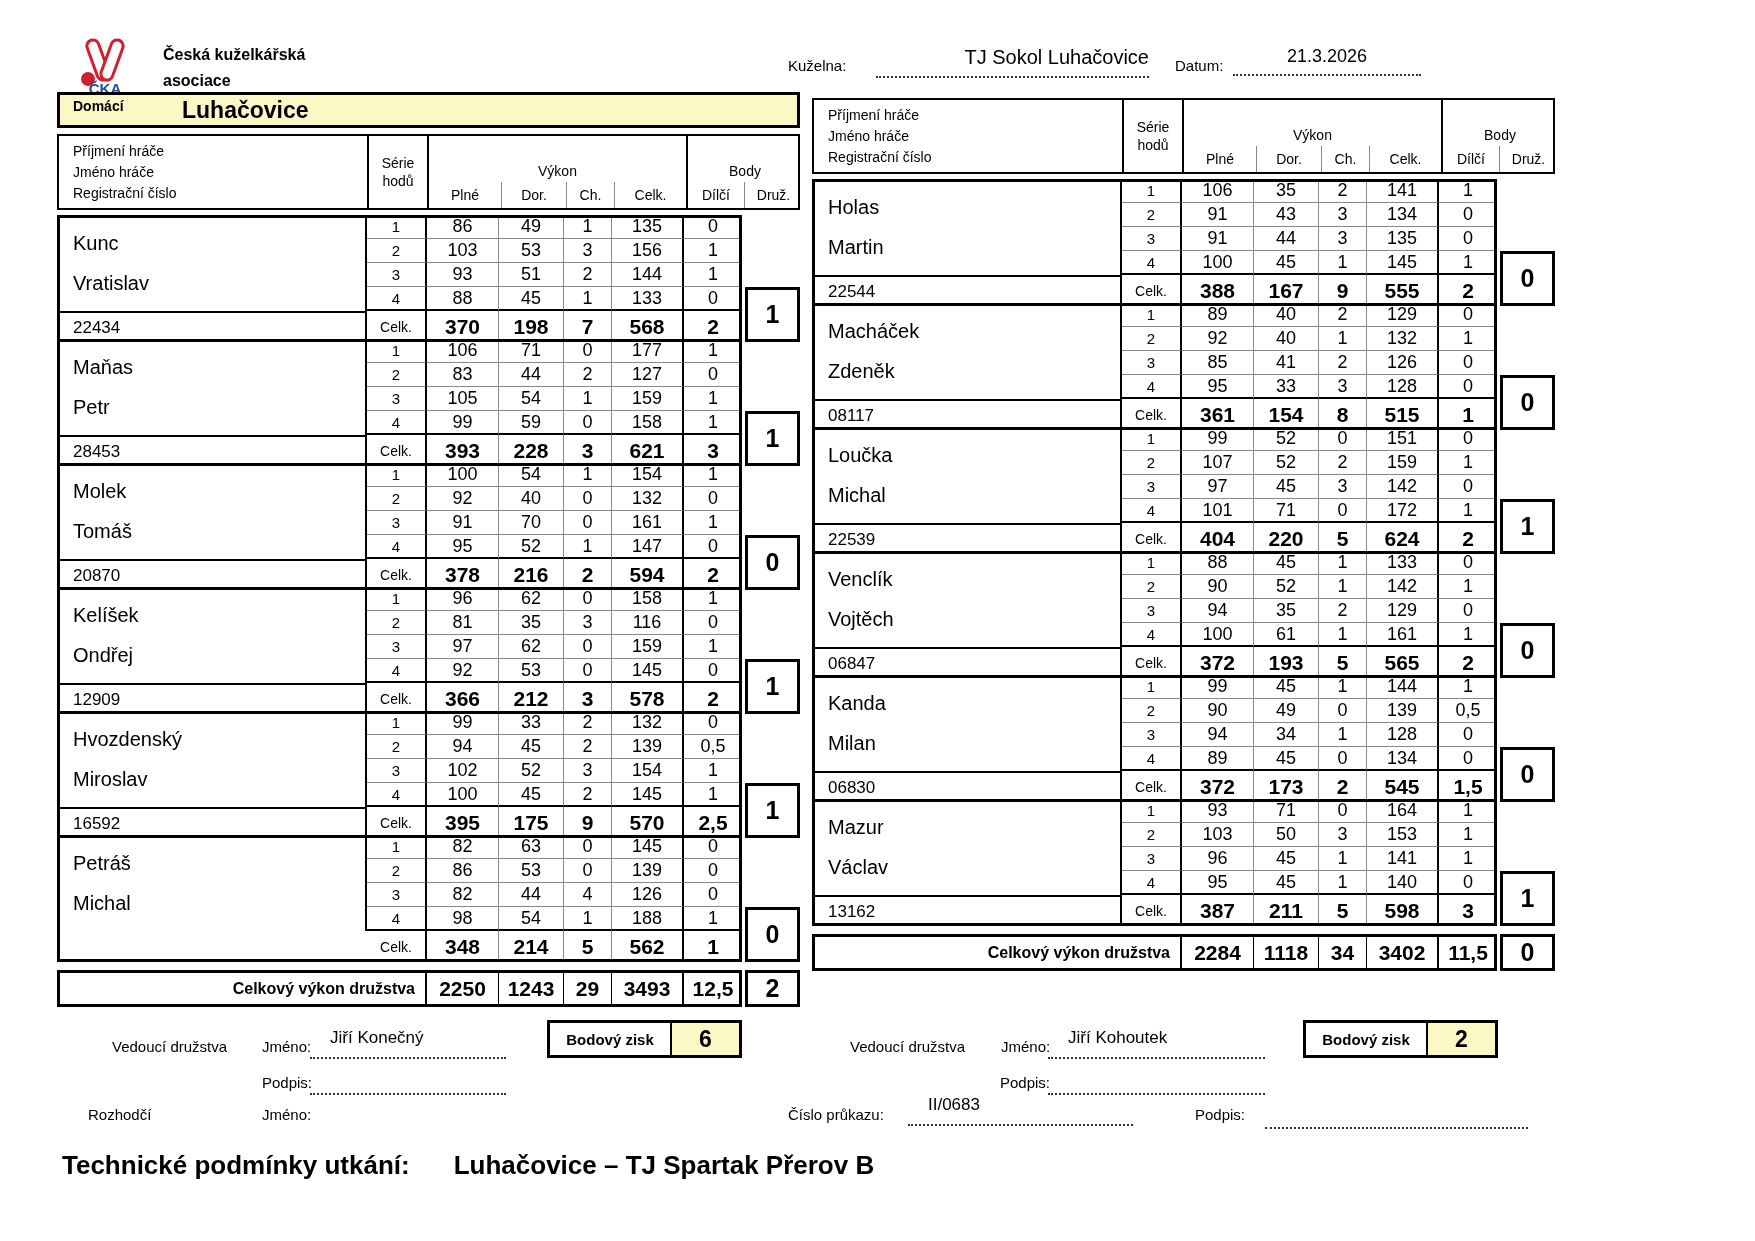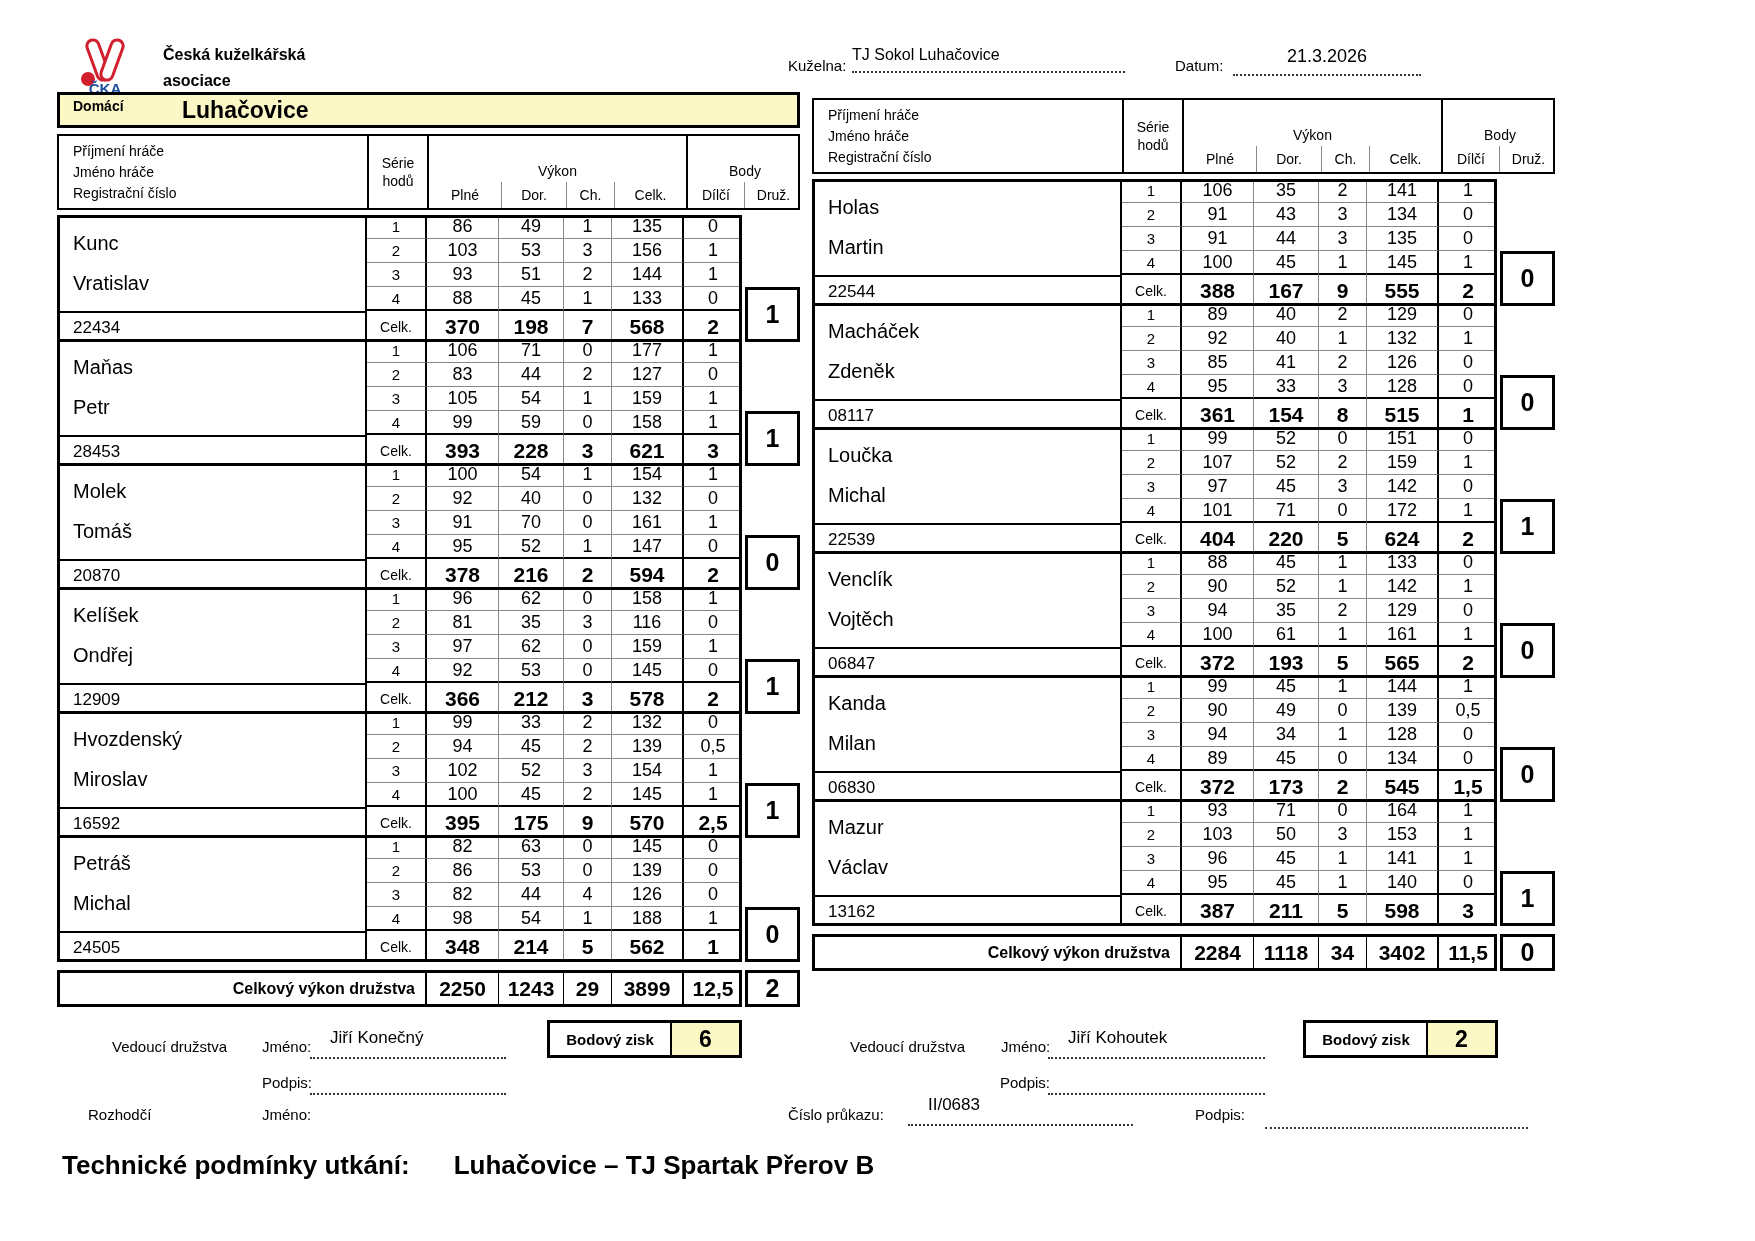--- a/index.html
+++ b/index.html
@@ -7,21 +7,21 @@
   .page{position:relative;width:1755px;height:1241px;background:#fff;
         font-family:"Liberation Sans",sans-serif;color:#000;overflow:hidden}
   .abs{position:absolute}
 
   
   .logo{left:68px;top:34px;width:74px;height:62px}
   .assoc{left:163px;top:42px;font-size:16px;font-weight:bold;line-height:1.65}
   .title{left:380px;top:40px;width:340px;text-align:center;font-size:34px;font-weight:bold}
   .fld-label{font-size:15px}
   .kuz-label{left:788px;top:57px}
-  .kuz-value{left:852px;top:46px;width:273px;text-align:left;font-size:16px;
+  .kuz-value{left:876px;top:46px;width:273px;text-align:right;font-size:20px;
              border-bottom:2px dotted #333;padding-bottom:7px}
   .dat-label{left:1175px;top:57px}
   .dat-value{left:1233px;top:46px;width:188px;text-align:center;font-size:18px;
              border-bottom:2px dotted #333;padding-bottom:7px}
 
   
   .panel{position:absolute;top:92px;width:743px}
   .panel.home{left:57px}
   .panel.guest{left:812px}
   .team-box{height:36px;background:var(--hl,#FBF8C6);border:3px solid #000;
@@ -354,36 +354,35 @@
         <div class="c-v col1 r2">44</div>
         <div class="c-v col2 r2">4</div>
         <div class="c-v col3 r2">126</div>
         <div class="c-v col4 r2">0</div>
         <div class="c-ser r3">4</div>
         <div class="c-v col0 r3">98</div>
         <div class="c-v col1 r3">54</div>
         <div class="c-v col2 r3">1</div>
         <div class="c-v col3 r3">188</div>
         <div class="c-v col4 r3">1</div>
-        <div class="c-reg">24505</div>
         <div class="celk-lab">Celk.</div>
         <div class="c-v col0 rt">348</div>
         <div class="c-v col1 rt">214</div>
         <div class="c-v col2 rt">5</div>
         <div class="c-v col3 rt">562</div>
         <div class="c-v col4 rt">1</div>
         <div class="druz-box">0</div>
         <div class="frame"></div>
       </div>
       <div class="grid-cols total-grid">
         <div class="t-label">Celkový výkon družstva</div>
         <div class="t-v col0">2250</div>
         <div class="t-v col1">1243</div>
         <div class="t-v col2">29</div>
-        <div class="t-v col3">3899</div>
+        <div class="t-v col3">3493</div>
         <div class="t-v col4">12,5</div>
         <div class="druz-box tdz">2</div>
         <div class="t-frame"></div>
       </div>
     </div>
   <div class="panel guest">
       <div class="grid-cols head-grid">
         <div class="h-name">
           <div>Příjmení hráče</div>
           <div>Jméno hráče</div>

